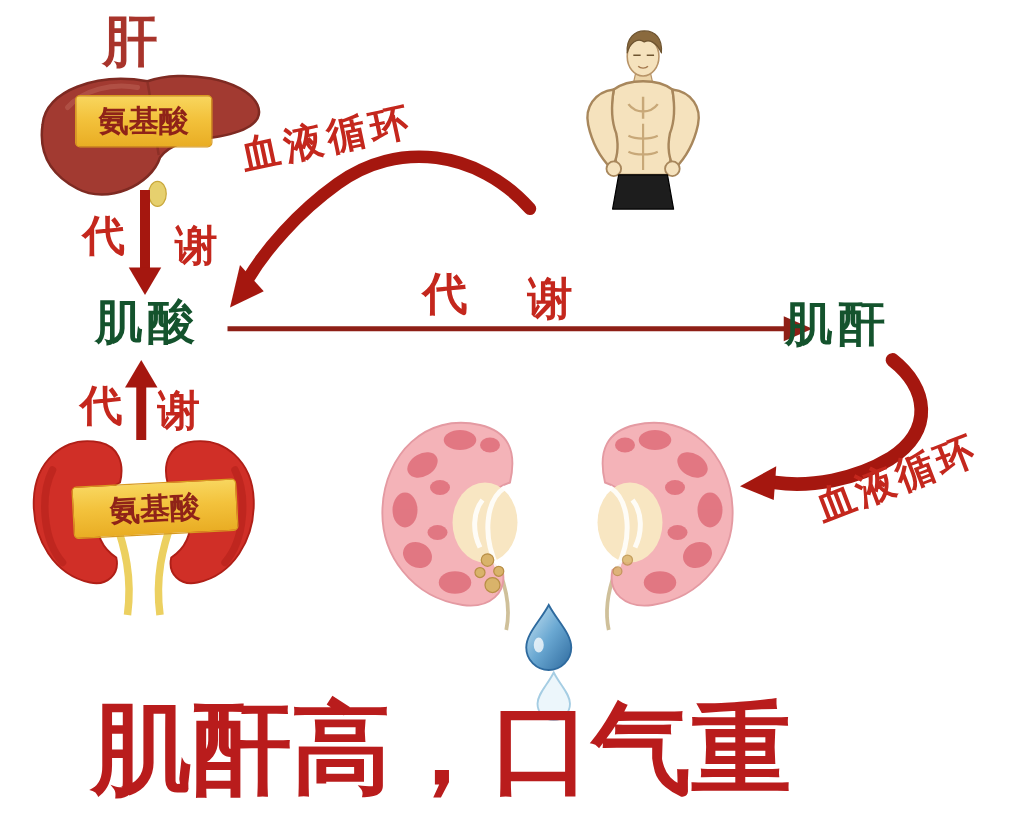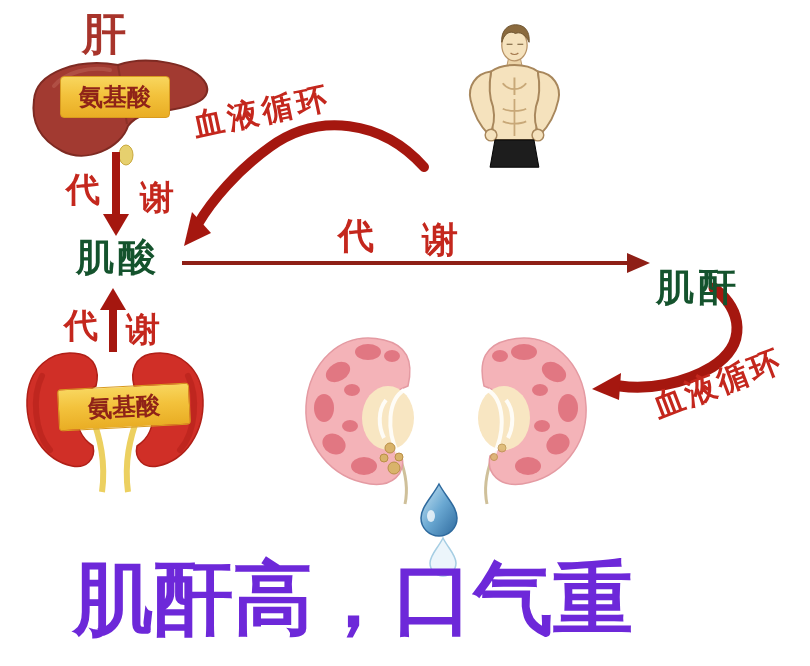--- a/index.html
+++ b/index.html
@@ -14,21 +14,21 @@
   .tag{
     display:flex;align-items:center;justify-content:center;
     background:linear-gradient(180deg,#f8d65e 0%,#f3c23c 45%,#e9ad24 100%);
     border:1px solid #d89a20;border-radius:4px;
     color:#8f2318;font-weight:bold;
   }
   .rot{transform-origin:center center;}
   #headline{
     left:0;top:552px;width:706px;text-align:center;
     font-family:"DejaVu Serif","Liberation Serif",serif;
-    font-weight:bold;font-size:80px;color:#6d28d9;line-height:1.15;
+    font-weight:bold;font-size:80px;color:#b91c1c;line-height:1.15;
   }
   svg{display:block;}
 </style>
 </head>
 <body>
 
 <div id="stage">
 
   <svg class="abs" style="left:24px;top:54px;" width="190" height="114" viewBox="0 0 190 114">
     <path d="M10,46 C12,18 54,4 94,11 C122,1 172,9 182,30 C188,44 172,52 146,56
@@ -171,21 +171,21 @@
   <div class="abs red-label rot" style="left:192px;top:96px;font-size:31px;letter-spacing:4px;transform:rotate(-12deg);">血液循环</div>
 
   <div class="abs node-label" style="left:76px;top:238px;font-size:38px;">肌酸</div>
 
   <div class="abs red-label" style="left:64px;top:308px;font-size:34px;">代</div>
   <div class="abs red-label" style="left:126px;top:312px;font-size:34px;">谢</div>
 
   <div class="abs red-label" style="left:338px;top:218px;font-size:36px;">代</div>
   <div class="abs red-label" style="left:422px;top:222px;font-size:36px;">谢</div>
 
-  <div class="abs node-label" style="left:656px;top:240px;font-size:38px;margin-top:28px;">肌酐</div>
+  <div class="abs node-label" style="left:628px;top:240px;font-size:38px;">肌酐</div>
 
   <div class="abs red-label rot" style="left:650px;top:368px;font-size:31px;letter-spacing:3px;transform:rotate(-21deg);">血液循环</div>
 
   <div class="abs tag rot" style="left:58px;top:386px;width:130px;height:40px;font-size:24px;transform:rotate(-3deg);">氨基酸</div>
 
 
   <div id="headline" class="abs">肌酐高，口气重</div>
 
 </div>
 

